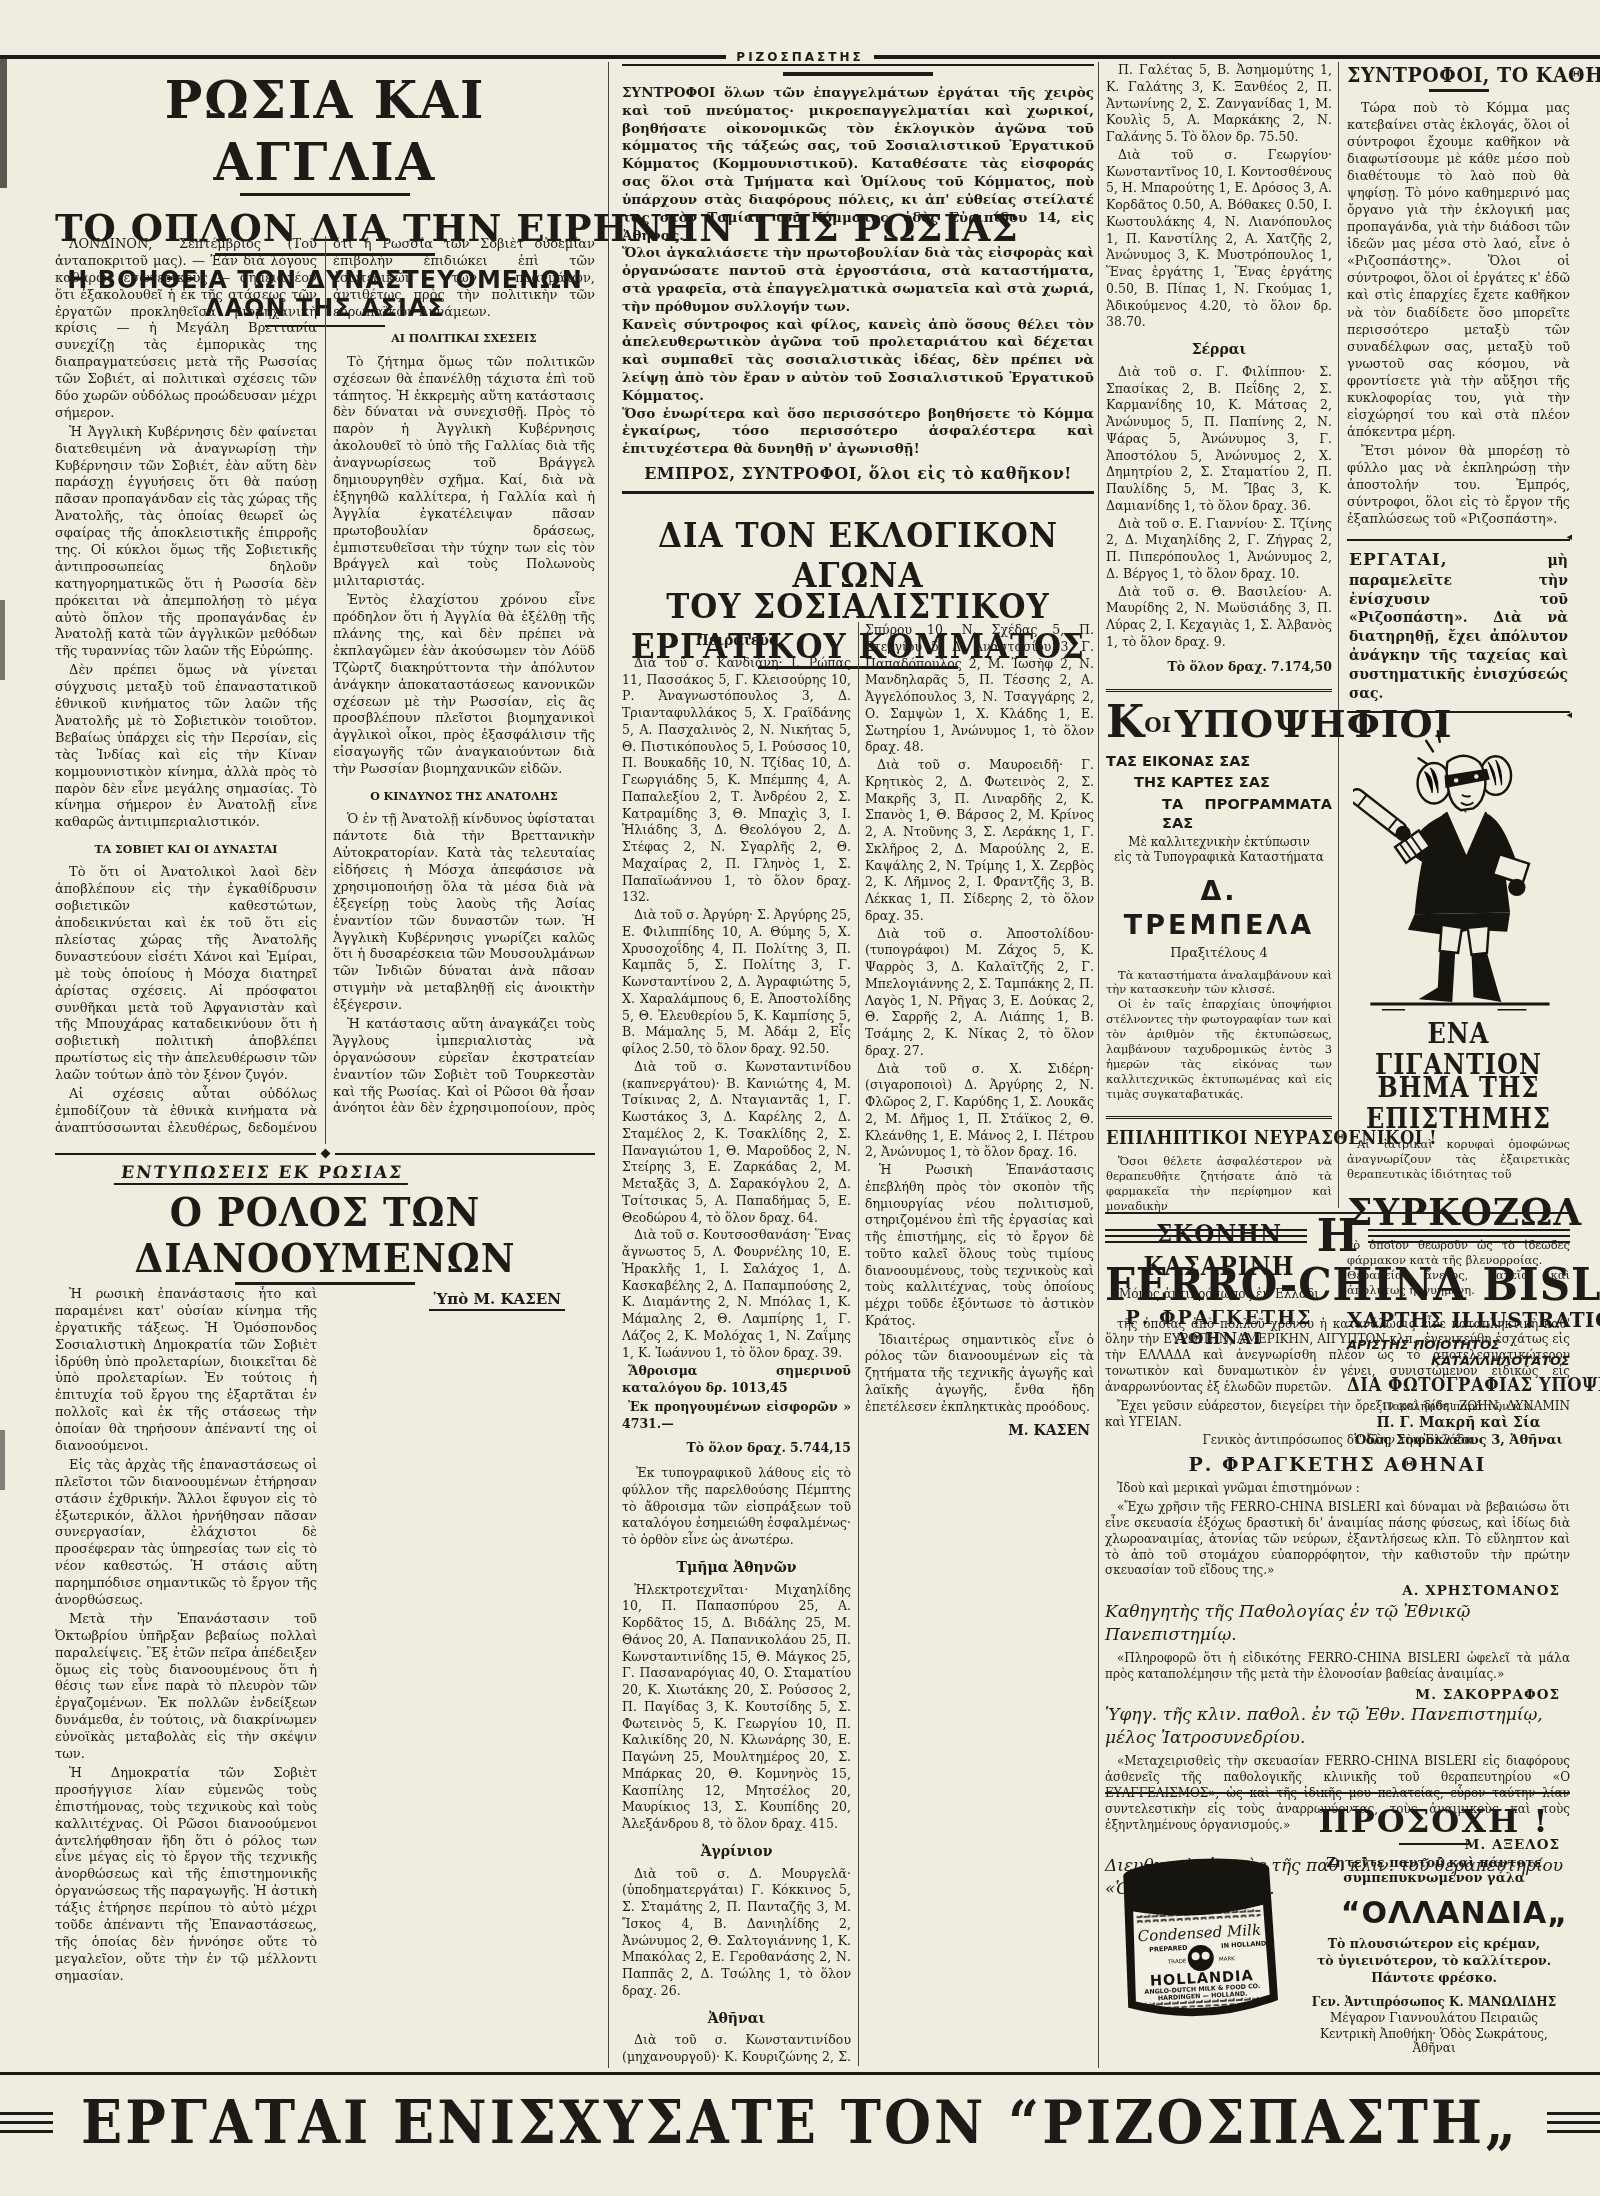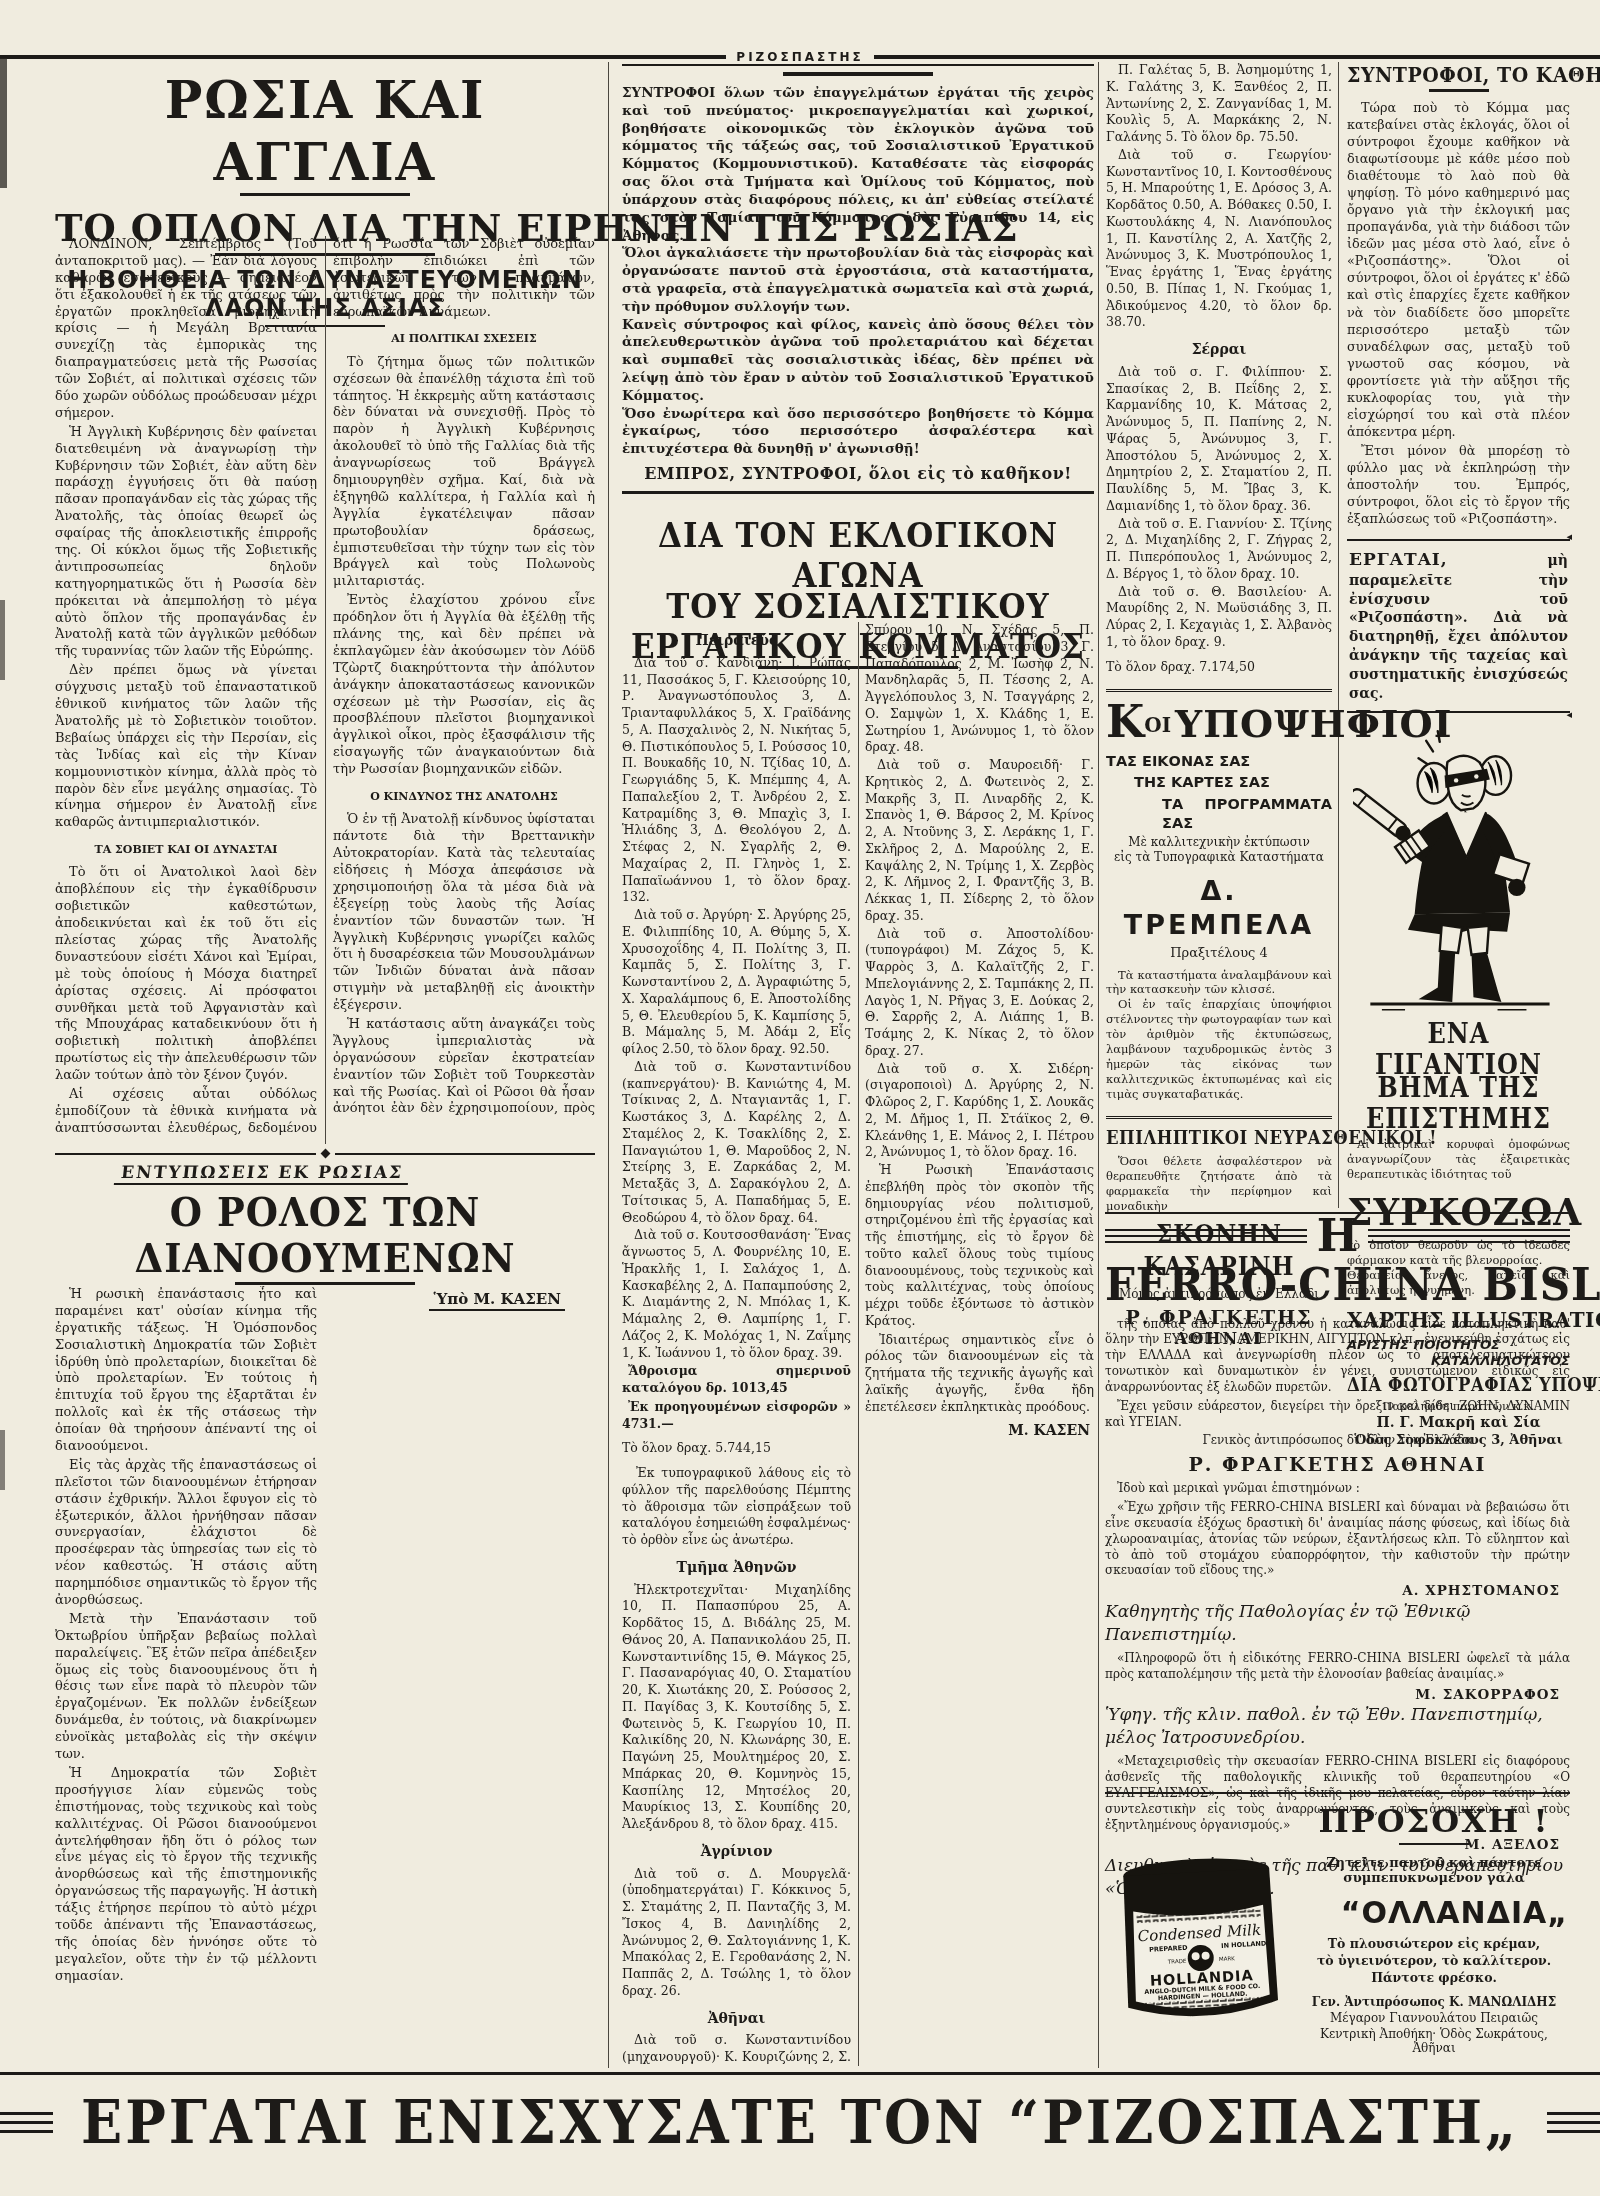--- a/index.html
+++ b/index.html
@@ -6,21 +6,21 @@
   .page{position:relative;width:1600px;height:2196px;background:#f0ecdf;overflow:hidden;
         font-family:"DejaVu Serif", serif;color:#1d1b18;}
   
   .flow{font-size:13px;line-height:1.3;text-align:justify;}
   .flow .para{text-indent:14px;margin:0 0 2px;}
   .flow .listline{text-indent:12px;margin:0 0 1px;font-size:12.5px;}
   .flow .sechead{text-align:center;font-weight:bold;font-size:11px;margin:12px 0 7px;text-indent:0;}
   .flow .subhead{text-align:center;font-weight:bold;font-size:14px;margin:9px 0 5px;text-indent:0;}
   .flow .sig{text-align:right;font-weight:bold;font-size:14px;margin:6px 4px 10px 0;text-indent:0;}
   .flow .tot{font-weight:bold;margin:2px 0;text-indent:6px;}
-  .flow .totc{font-weight:normal;text-align:left;margin:8px 0;text-indent:0;}
+  .flow .totc{font-weight:bold;text-align:right;margin:8px 0;text-indent:0;}
   .twocol{column-gap:16px;column-count:2;column-rule:1px solid #4a463f;column-fill:auto;overflow:hidden;}
   .abs{position:absolute;}
   .vrule{position:absolute;width:1px;background:#4a463f;}
   .hrule{position:absolute;background:#1d1b18;}
   
   .la-title{font-weight:bold;font-size:50px;letter-spacing:2px;text-align:center;transform:scaleY(1.05);}
   .la-deck{font-weight:bold;font-size:37px;letter-spacing:1px;text-align:center;white-space:nowrap;}
   .la-sub{font-weight:bold;font-size:24px;font-family:"DejaVu Sans",sans-serif;text-align:center;letter-spacing:1px;}
   
   .mani-title{font-weight:bold;font-size:40px;letter-spacing:2px;text-align:center;}

